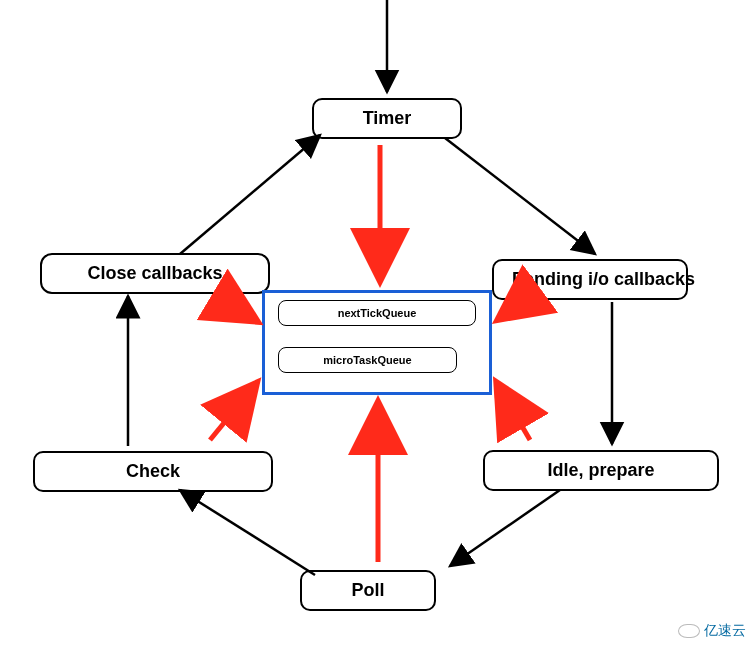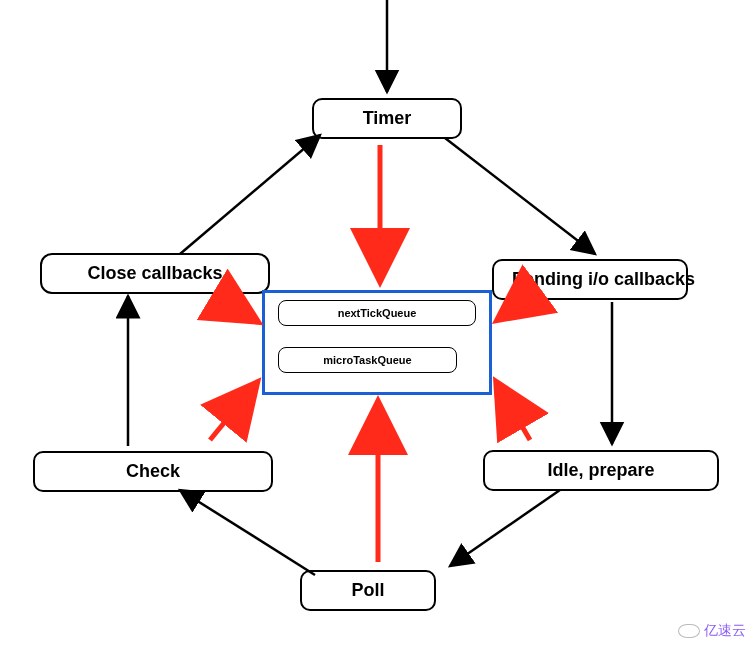--- a/index.html
+++ b/index.html
@@ -42,21 +42,21 @@
       top: 0; left: 0;
       width: 754px;
       height: 648px;
       pointer-events: none;
     }
     .watermark {
       position: absolute;
       right: 8px;
       bottom: 8px;
       font-size: 14px;
-      color: #8b5cf6;
+      color: #0369a1;
       display: flex;
       align-items: center;
       gap: 4px;
     }
     .watermark-icon {
       width: 22px; height: 14px;
       border: 1.5px solid #bbb;
       border-radius: 50% / 60%;
       position: relative;
     }

